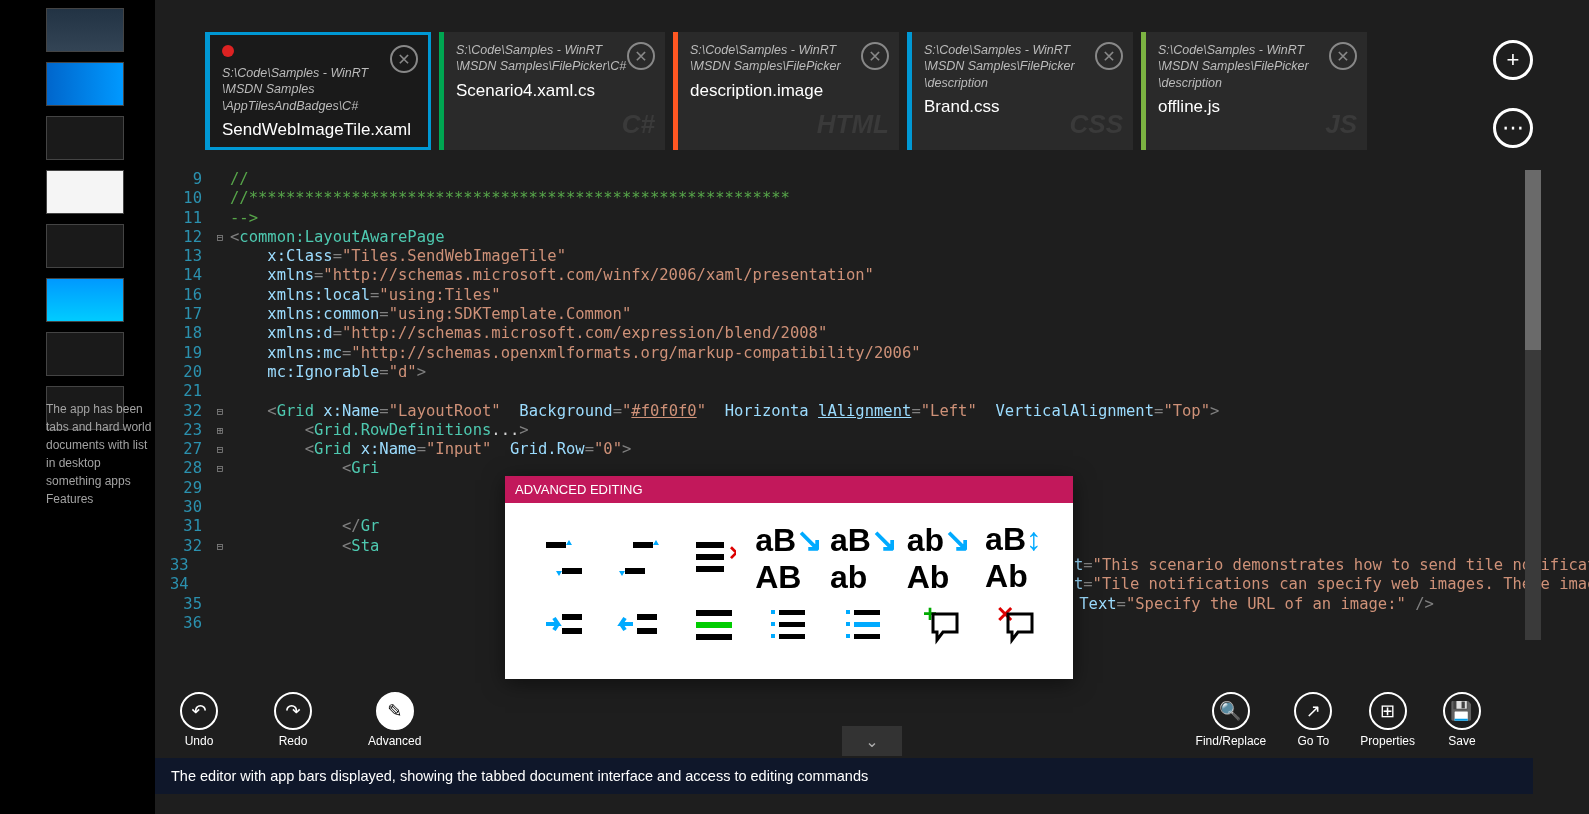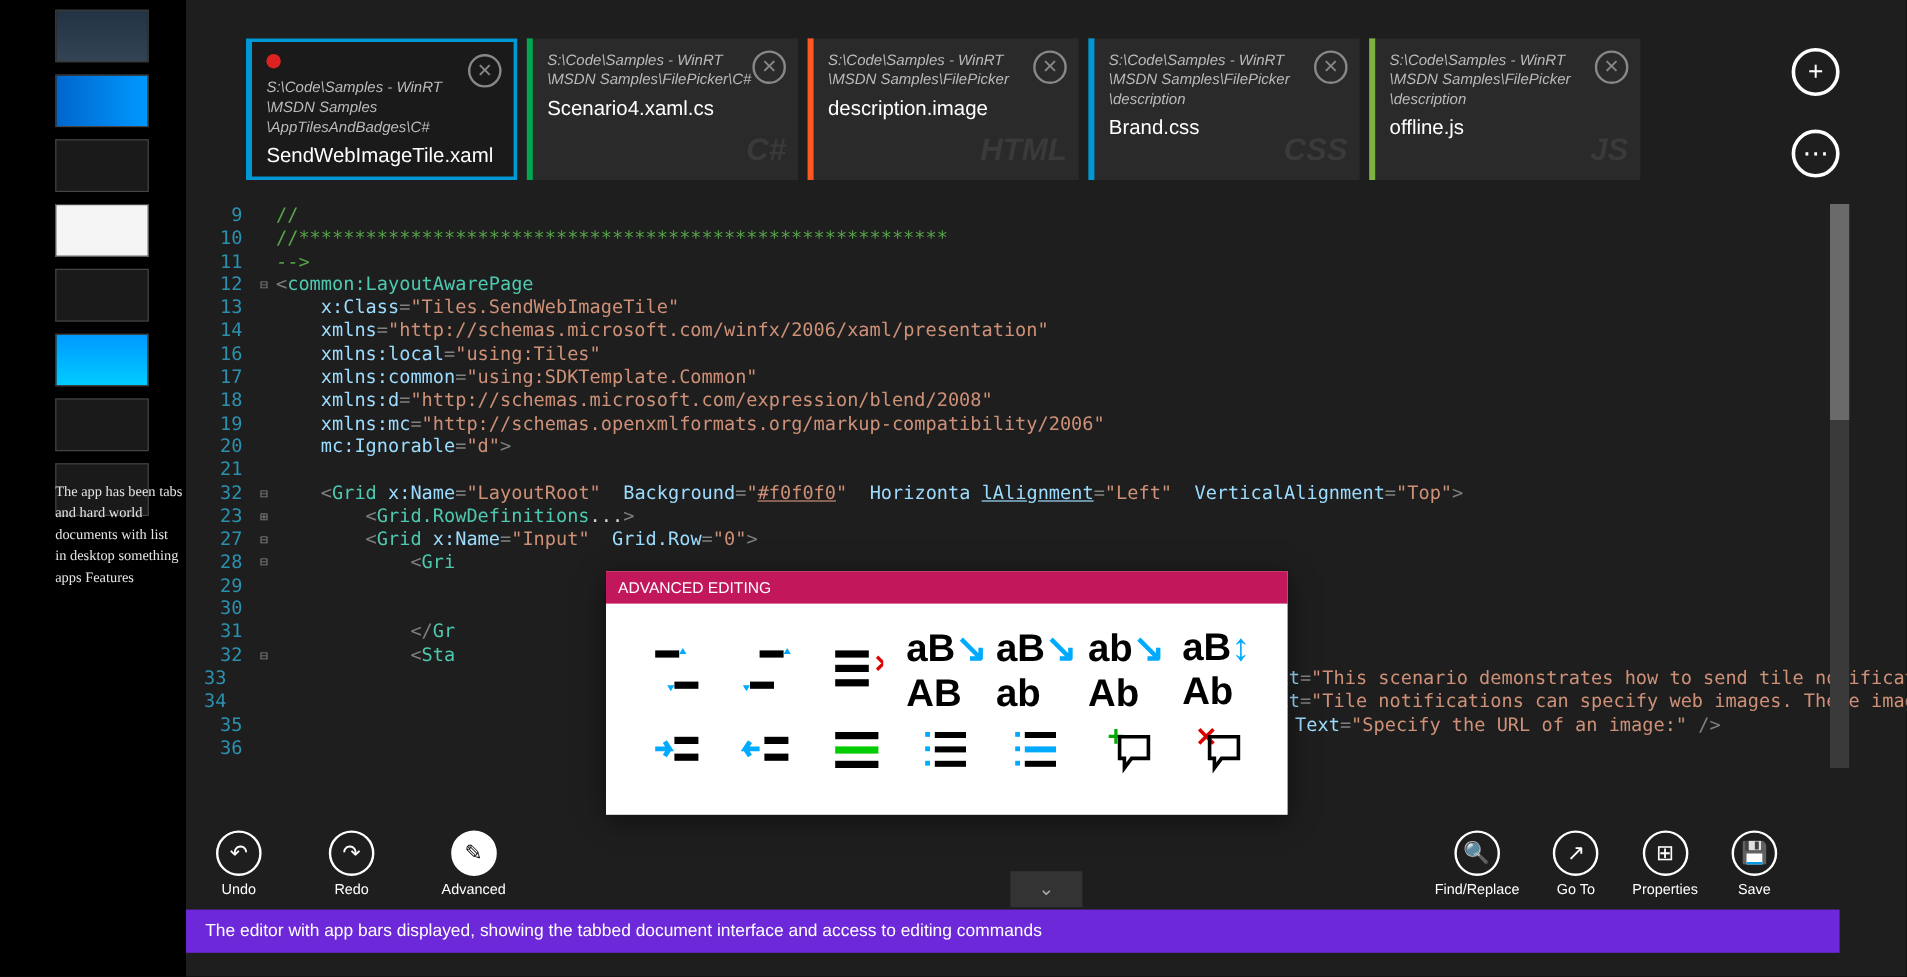--- a/index.html
+++ b/index.html
@@ -42,26 +42,26 @@
 .appbar { position: absolute; bottom: 66px; left: 25px; right: 80px; display: flex; align-items: center; }
 .ab-item { display: flex; flex-direction: column; align-items: center; color: #fff; font-size: 12px; cursor: pointer; margin-right: 56px; }
 .ab-item.right { margin-left: auto; margin-right: 28px; }
 .ab-item.right ~ .ab-item.right { margin-left: 0; }
 .ab-circle { width: 38px; height: 38px; border: 2px solid #fff; border-radius: 50%; display: flex; align-items: center; justify-content: center; font-size: 18px; margin-bottom: 4px; }
 .ab-item.active .ab-circle { background: #fff; color: #000; }
 .spacer { flex: 1; }
 
 .chev { position: absolute; bottom: 58px; left: 50%; transform: translateX(-50%); width: 60px; height: 30px; background: #333; display: flex; align-items: center; justify-content: center; color: #aaa; cursor: pointer; }
 
-.caption-bar { position: absolute; bottom: 20px; left: 155px; right: 56px; background: #6d28d9; color: #fff; padding: 10px 16px; font-size: 14.5px; }
+.caption-bar { position: absolute; bottom: 20px; left: 155px; right: 56px; background: #0f172a; color: #fff; padding: 10px 16px; font-size: 14.5px; }
 
 .scroll { position: absolute; right: 48px; top: 170px; width: 16px; height: 470px; background: #3a3a3a; }
 .scroll-thumb { position: absolute; top: 0; width: 100%; height: 180px; background: #6a6a6a; }
 
-.bgtext { position: absolute; left: 46px; top: 400px; width: 106px; color: #e5e5e5; font-size: 12px; line-height: 1.5; overflow: hidden; pointer-events: none; font-family: Liberation Serif, serif; }
+.bgtext { position: absolute; left: 46px; top: 400px; width: 106px; color: #a3a3a3; font-size: 12px; line-height: 1.5; overflow: hidden; pointer-events: none; }
 </style>
 </head>
 <body>
 
 <div class="thumbs">
   <div class="thumb" style="background:linear-gradient(#234,#345)"></div>
   <div class="thumb" style="background:linear-gradient(90deg,#06c,#09f)"></div>
   <div class="thumb" style="background:#1a1a1a"></div>
   <div class="thumb" style="background:#f5f5f5"></div>
   <div class="thumb" style="background:#1a1a1a"></div>

